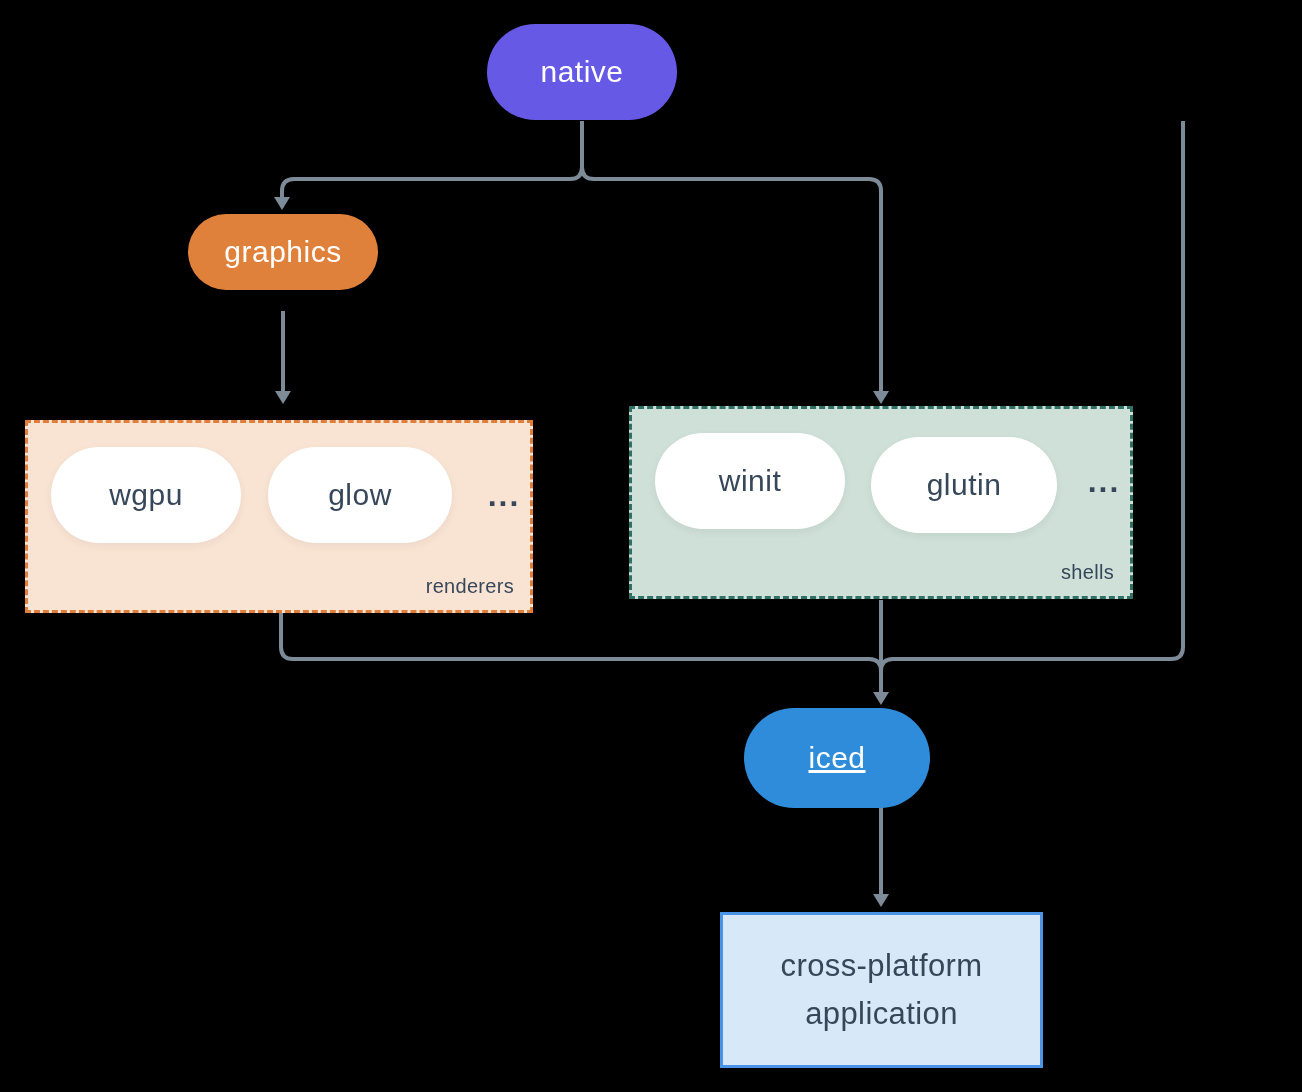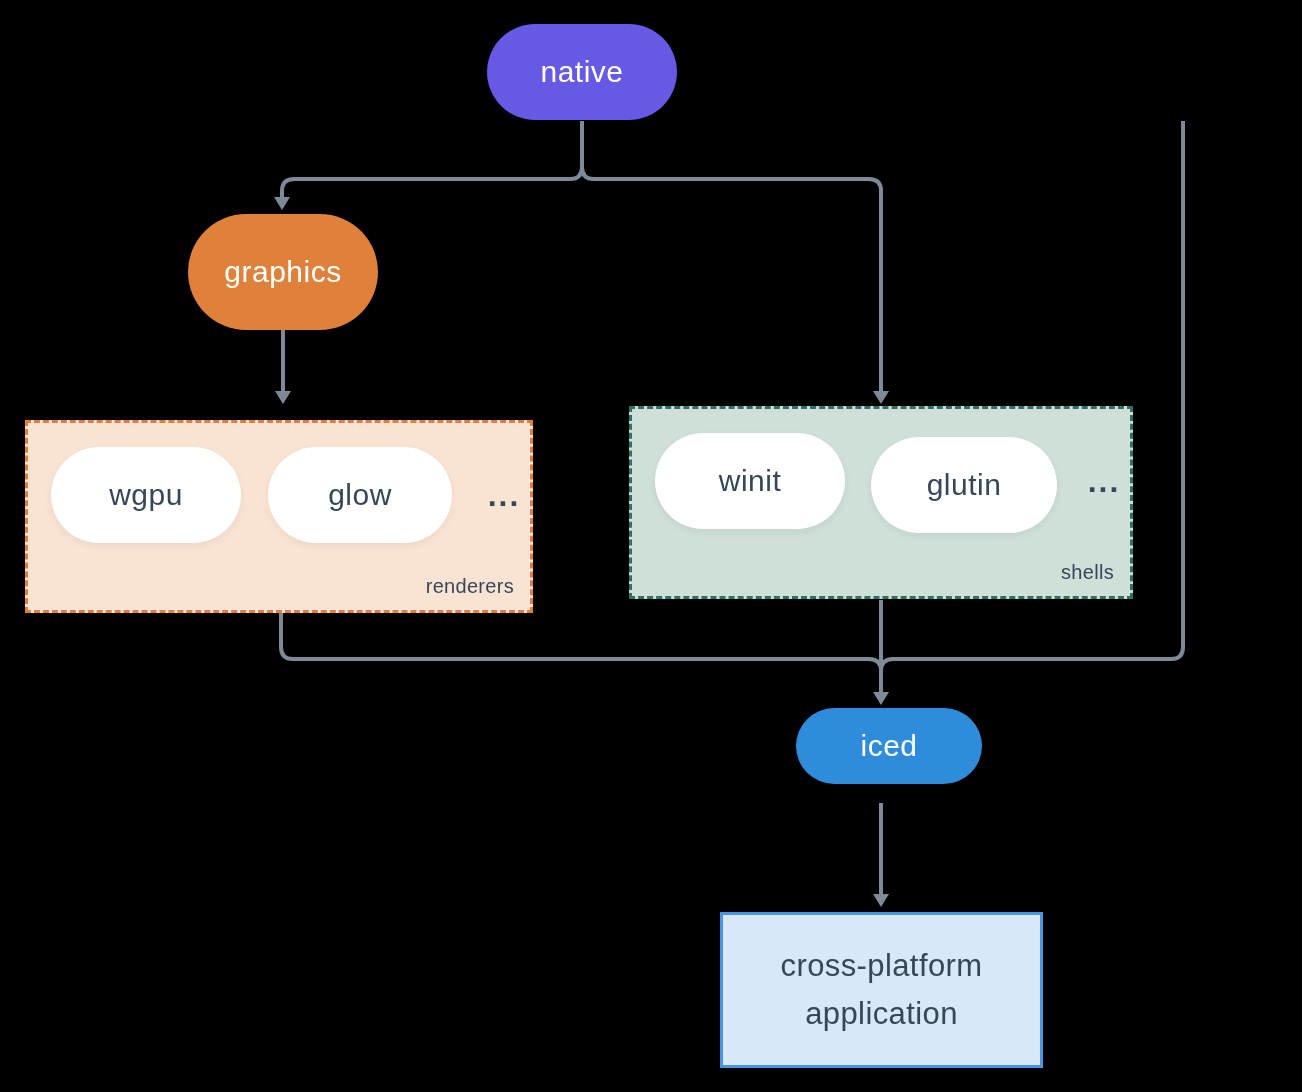--- a/index.html
+++ b/index.html
@@ -107,30 +107,30 @@
     justify-content: center;
     gap: 12px;
     color: var(--dark-text);
     font-size: 31px;
     letter-spacing: 0.4px;
   }
 
   
   .node-native   { left: 487px;  top: 24px;  width: 190px; height: 96px; }
   .node-web      { left: 1088px; top: 24px;  width: 190px; height: 96px; }
-  .node-graphics { left: 188px;  top: 214px; width: 190px; height: 116px; }
+  .node-graphics { left: 188px;  top: 214px; width: 190px; height: 76px; }
   .box-renderers { left: 25px;   top: 420px; width: 508px; height: 193px; }
   .box-shells    { left: 629px;  top: 406px; width: 504px; height: 193px; }
   .node-wgpu     { left: 23px;  top: 24px; width: 190px; height: 96px; }
   .node-glow     { left: 240px; top: 24px; width: 184px; height: 96px; }
   .node-winit    { left: 23px;  top: 24px; width: 190px; height: 96px; }
   .node-glutin   { left: 239px; top: 28px; width: 186px; height: 96px; }
   .ellipsis-renderers { left: 448px; top: 24px; width: 56px; height: 96px; }
   .ellipsis-shells    { left: 444px; top: 24px; width: 56px; height: 96px; }
-  .node-iced     { left: 796px;  top: 708px; width: 186px; height: 76px; }
+  .node-iced     { left: 744px;  top: 708px; width: 186px; height: 100px; text-decoration: underline; }
 </style>
 </head>
 <body>
 
 <div class="canvas">
 
   <svg class="edges" viewBox="0 0 1302 1092" xmlns="http://www.w3.org/2000/svg">
 
     <path class="edge" d="M 582 121 L 582 167 Q 582 179 570 179 L 294 179 Q 282 179 282 191 L 282 197"></path>
     <polygon class="arrowhead" points="274,197 290,197 282,210"></polygon>

